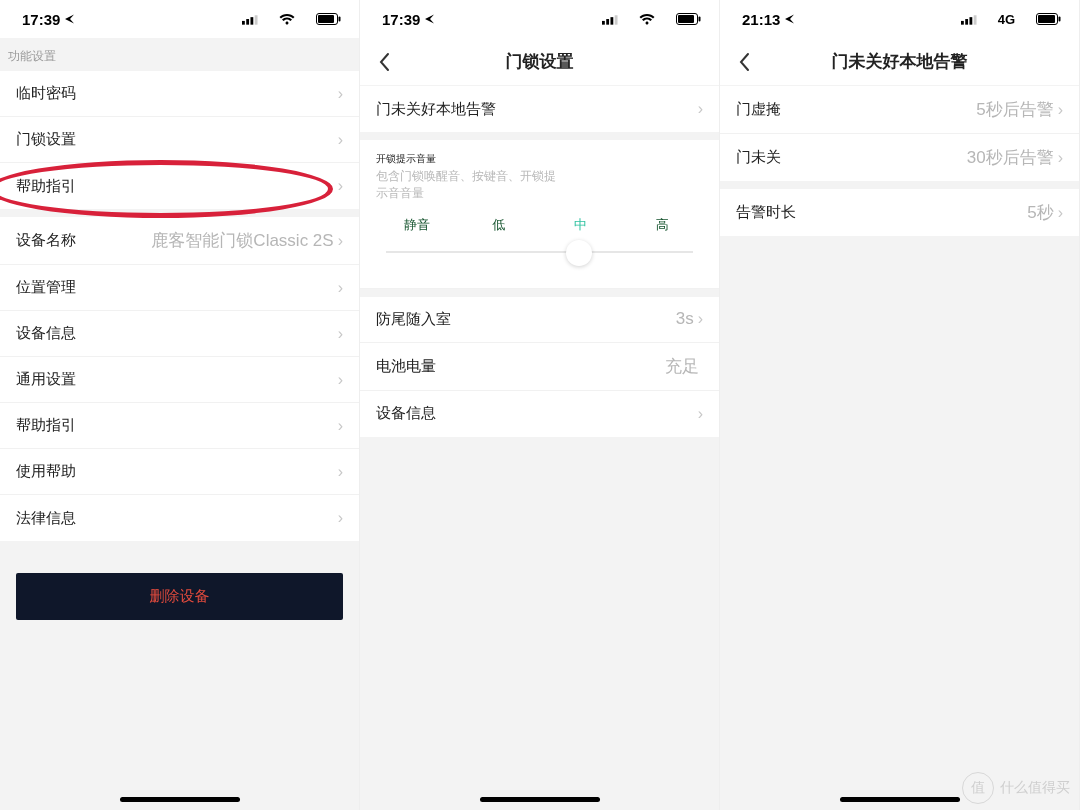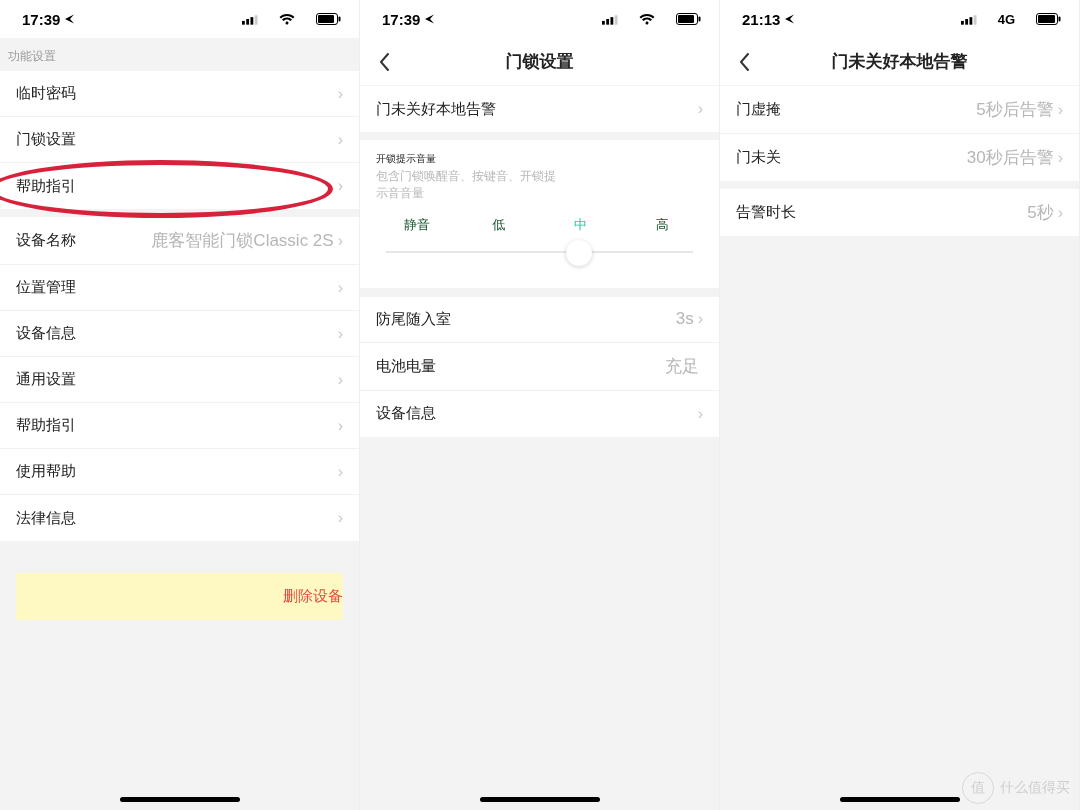--- a/index.html
+++ b/index.html
@@ -70,22 +70,22 @@
     position: relative;
   }
   .row:last-of-type { border-bottom: none; }
   .row-label { font-size: 15px; color: #222; }
   .row-value { font-size: 17px; color: #b6b6b6; margin-right: 4px; }
   .row-right { display: flex; align-items: center; }
   .chevron { color: #c8c8c8; }
   .group { background: #fff; margin-bottom: 8px; }
   .delete-card {
     margin: 24px 16px 0;
-    background: #fef9c3;
-    text-align: right;
+    background: #0f172a;
+    text-align: center;
     padding: 14px 0;
     font-size: 15px;
     color: #e24b3d;
     border-radius: 2px;
   }
   .home-indicator {
     position: absolute;
     bottom: 8px;
     left: 50%;
     transform: translateX(-50%);

